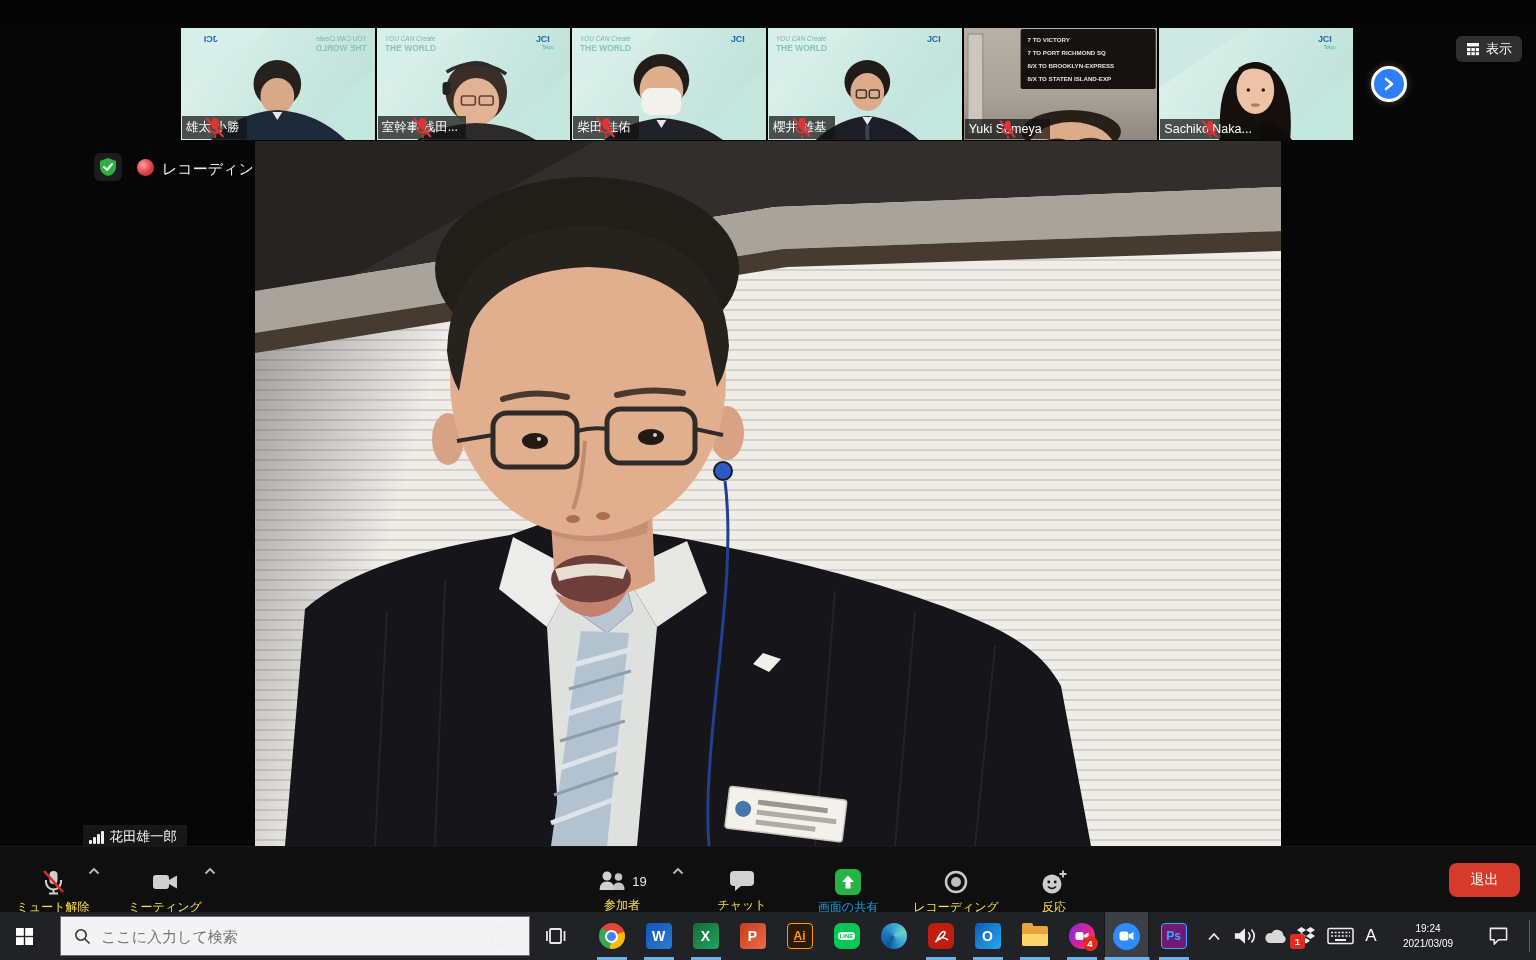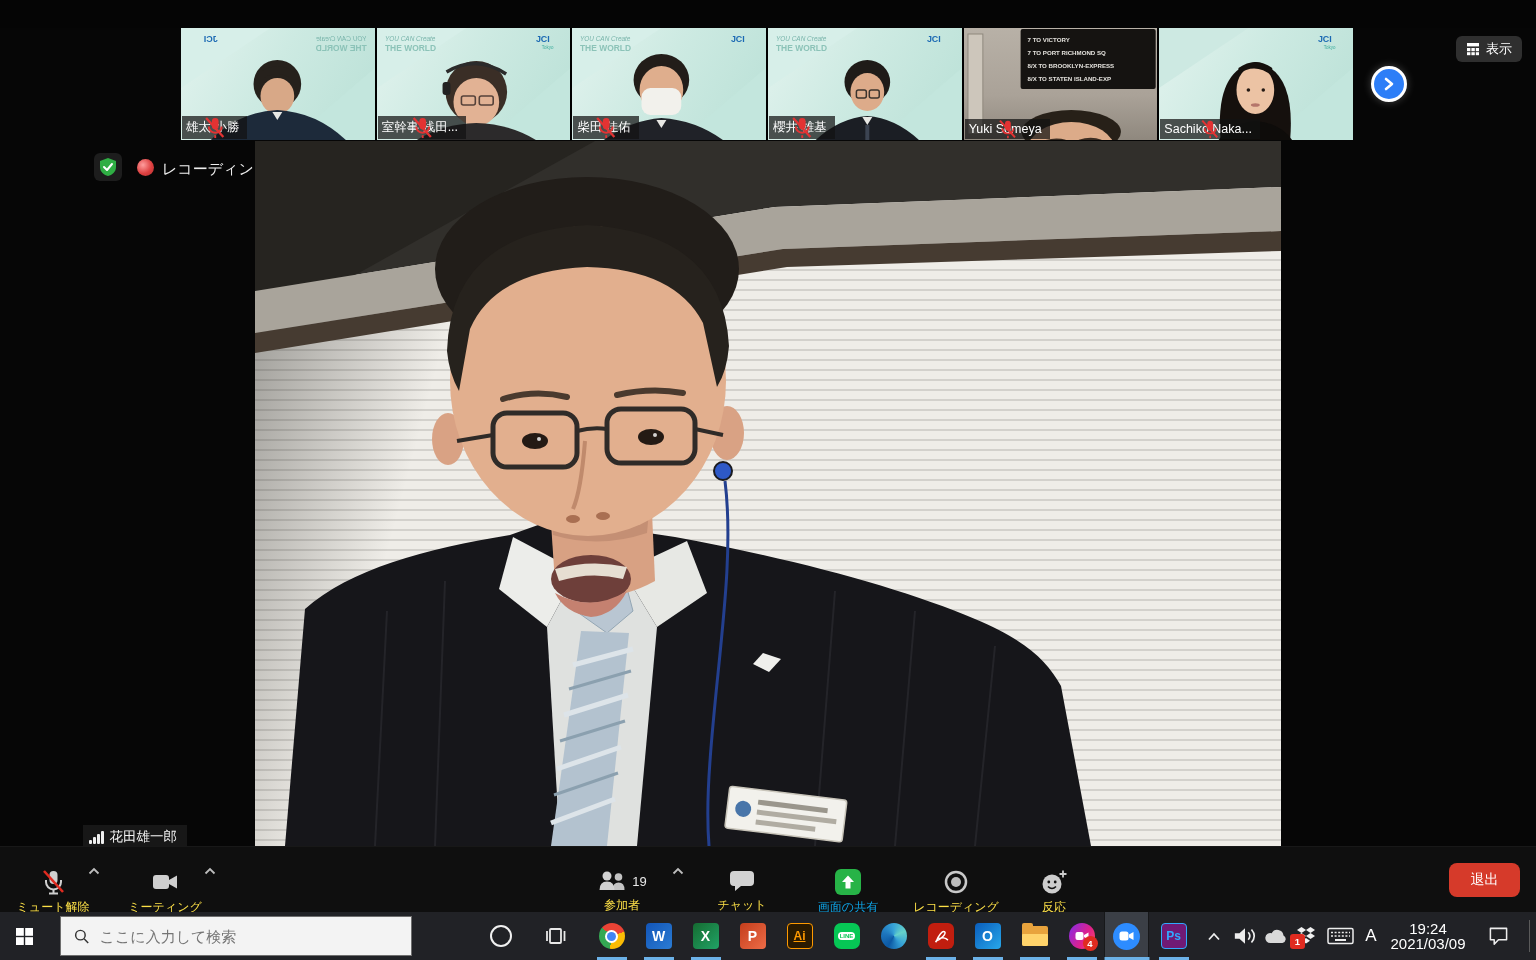--- a/index.html
+++ b/index.html
@@ -57,25 +57,25 @@
   .tb-item .lbl.green { color:#0ea5e9; }
   .tb-chev { position:absolute; top:14px; }
   .share-tile { width:26px; height:26px; border-radius:6px; background:#27b347; display:flex; align-items:center; justify-content:center; }
   .leave-btn { position:absolute; top:16px; left:1449px; width:71px; height:34px; border-radius:8px; background:#d63a2a; color:#fff; font-size:14px; display:flex; align-items:center; justify-content:center; }
   .pcount { color:#e8e8e8; font-size:13px; margin-left:2px; }
 
   
   .taskbar { position:absolute; top:912px; left:0; width:1536px; height:48px; background:#212226; }
   .tb-tile { position:absolute; top:0; width:45px; height:48px; display:flex; align-items:center; justify-content:center; }
   .underline { position:absolute; bottom:0; left:50%; transform:translateX(-50%); width:30px; height:3px; background:#6cb2e8; }
-  .search-box { position:absolute; left:60px; top:4px; width:352px; height:40px; background:#f3f3f3; border:1px solid #6e6e6e; display:flex; align-items:center; }
+  .search-box { position:absolute; left:60px; top:4px; width:470px; height:40px; background:#f3f3f3; border:1px solid #6e6e6e; display:flex; align-items:center; }
   .search-box input { border:none; outline:none; background:transparent; font-size:15px; color:#222; width:340px; font-family:"Liberation Sans", sans-serif; }
   .sq-icon { width:26px; height:26px; border-radius:4px; display:flex; align-items:center; justify-content:center; font-weight:bold; color:#fff; }
   .badge { position:absolute; width:15px; height:15px; border-radius:50%; background:#e02b20; color:#fff; font-size:9.5px; font-weight:bold; display:flex; align-items:center; justify-content:center; }
-  .clock { position:absolute; left:1388px; top:0; width:80px; height:48px; display:flex; flex-direction:column; align-items:center; justify-content:center; color:#fff; font-size:15px; line-height:15px; }
+  .clock { position:absolute; left:1388px; top:0; width:80px; height:48px; display:flex; flex-direction:column; align-items:center; justify-content:center; color:#fff; font-size:10px; line-height:15px; }
   .chrome-outer { width:26px; height:26px; border-radius:50%; background:conic-gradient(from -50deg, #ea4335 0 33.3%, #fbbc05 33.3% 66.6%, #34a853 66.6% 100%); display:flex; align-items:center; justify-content:center; }
   .chrome-mid { width:13px; height:13px; border-radius:50%; background:#fff; display:flex; align-items:center; justify-content:center; }
   .chrome-in { width:9px; height:9px; border-radius:50%; background:#4285f4; }
   .edge-ico { width:26px; height:26px; border-radius:50%; background:conic-gradient(from 210deg, #0c59a4, #1d74bd, #35a1d7, #66d2c9, #35a1d7, #0c59a4); }
   .folder { position:relative; width:26px; height:20px; }
   .folder .back { position:absolute; inset:0; background:#e8a33d; border-radius:2px; }
   .folder .tab { position:absolute; top:-3px; left:0; width:11px; height:5px; background:#e8a33d; border-radius:2px 2px 0 0; }
   .folder .front { position:absolute; left:0; bottom:0; width:26px; height:12px; background:#ffd36b; border-radius:1px 1px 2px 2px; }
   .msgr { position:relative; width:26px; height:26px; border-radius:50%; background:linear-gradient(120deg,#8a2be2 5%,#e0218a 60%,#ff4d5e 100%); display:flex; align-items:center; justify-content:center; }
   .zoom-tile-active { position:absolute; left:1104px; top:0; width:45px; height:48px; background:#3b3f46; border-left:1px solid #17181a; border-right:1px solid #17181a; display:flex; align-items:center; justify-content:center; }

